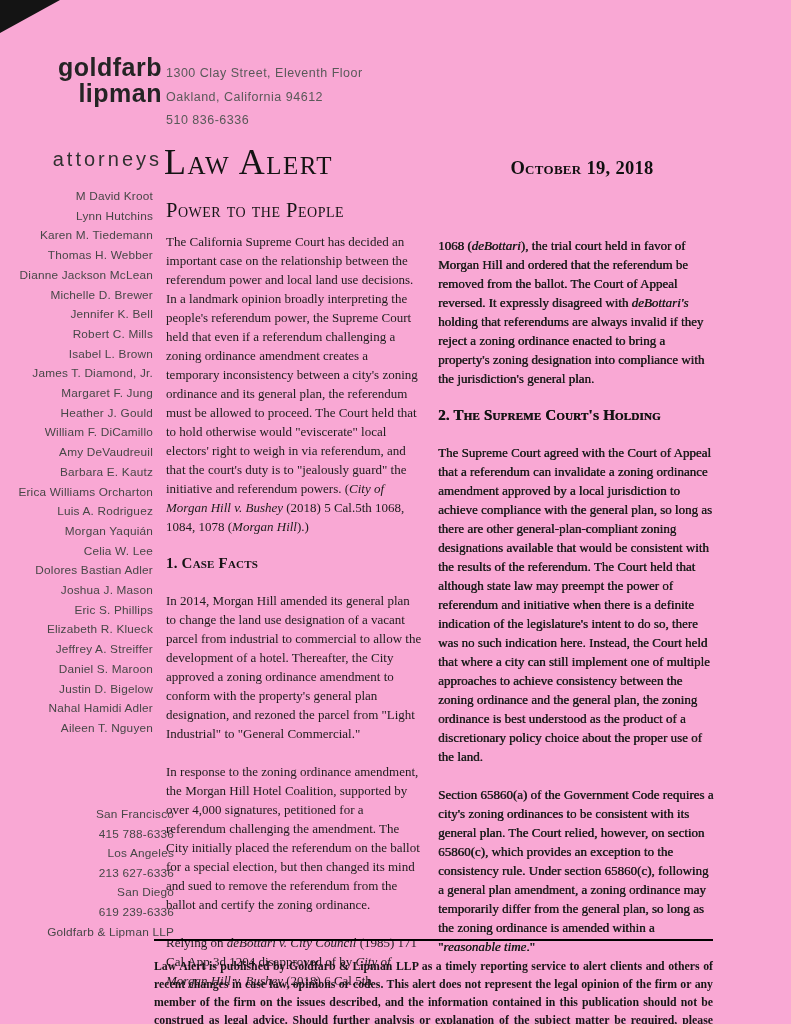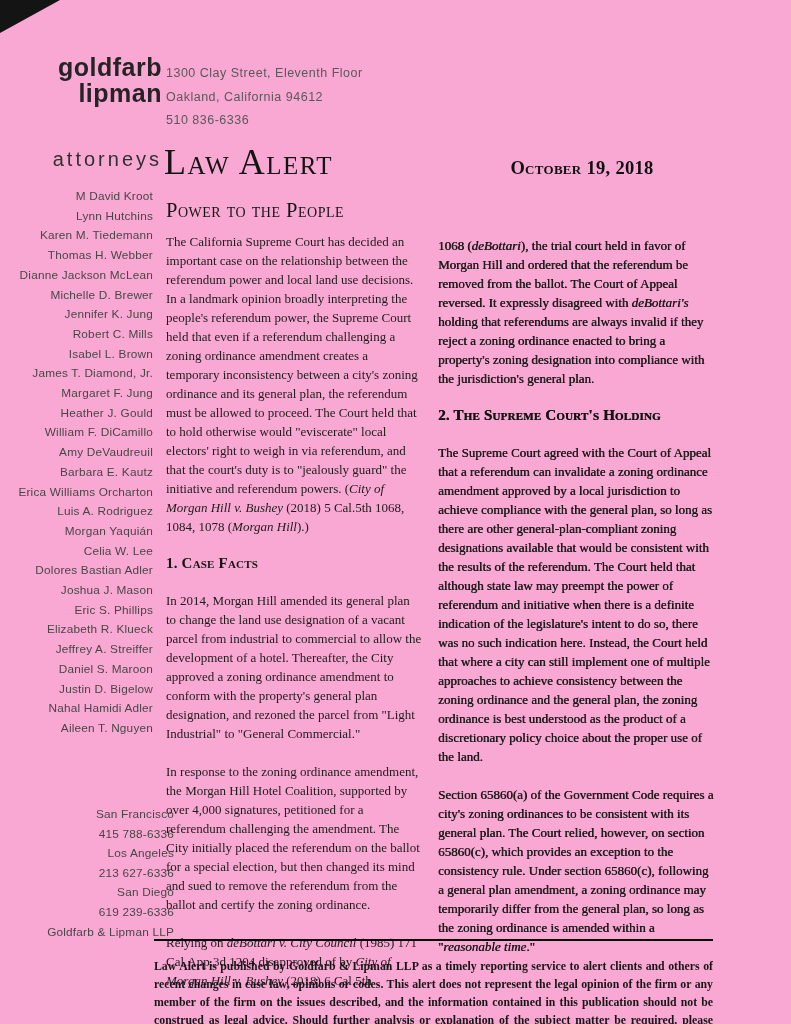--- a/index.html
+++ b/index.html
@@ -65,21 +65,21 @@
 
   <div class="doc-title">Law Alert</div>
 
   <div class="attorneys">
       <div class="name">M David Kroot</div>
       <div class="name">Lynn Hutchins</div>
       <div class="name">Karen M. Tiedemann</div>
       <div class="name">Thomas H. Webber</div>
       <div class="name">Dianne Jackson McLean</div>
       <div class="name">Michelle D. Brewer</div>
-      <div class="name">Jennifer K. Jung</div>
+      <div class="name">Jennifer K. Bell</div>
       <div class="name">Robert C. Mills</div>
       <div class="name">Isabel L. Brown</div>
       <div class="name">James T. Diamond, Jr.</div>
       <div class="name">Margaret F. Jung</div>
       <div class="name">Heather J. Gould</div>
       <div class="name">William F. DiCamillo</div>
       <div class="name">Amy DeVaudreuil</div>
       <div class="name">Barbara E. Kautz</div>
       <div class="name">Erica Williams Orcharton</div>
       <div class="name">Luis A. Rodriguez</div>

